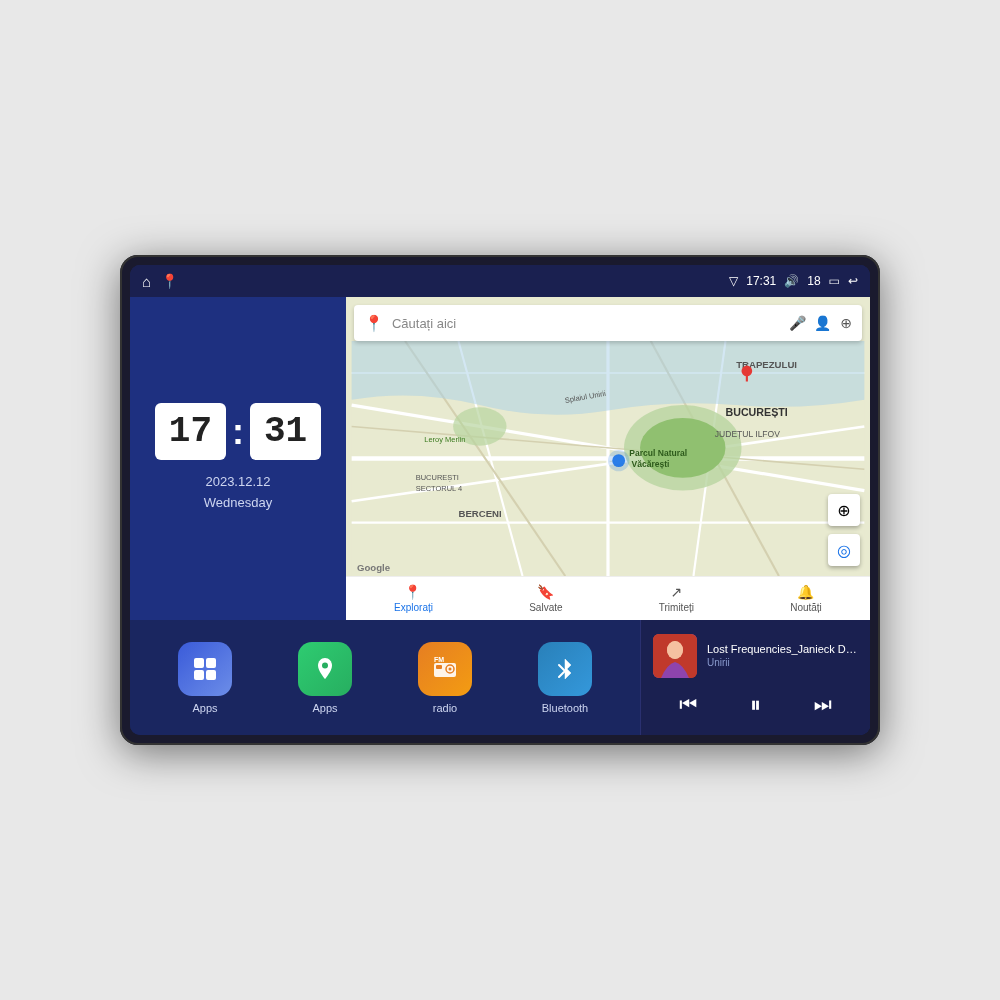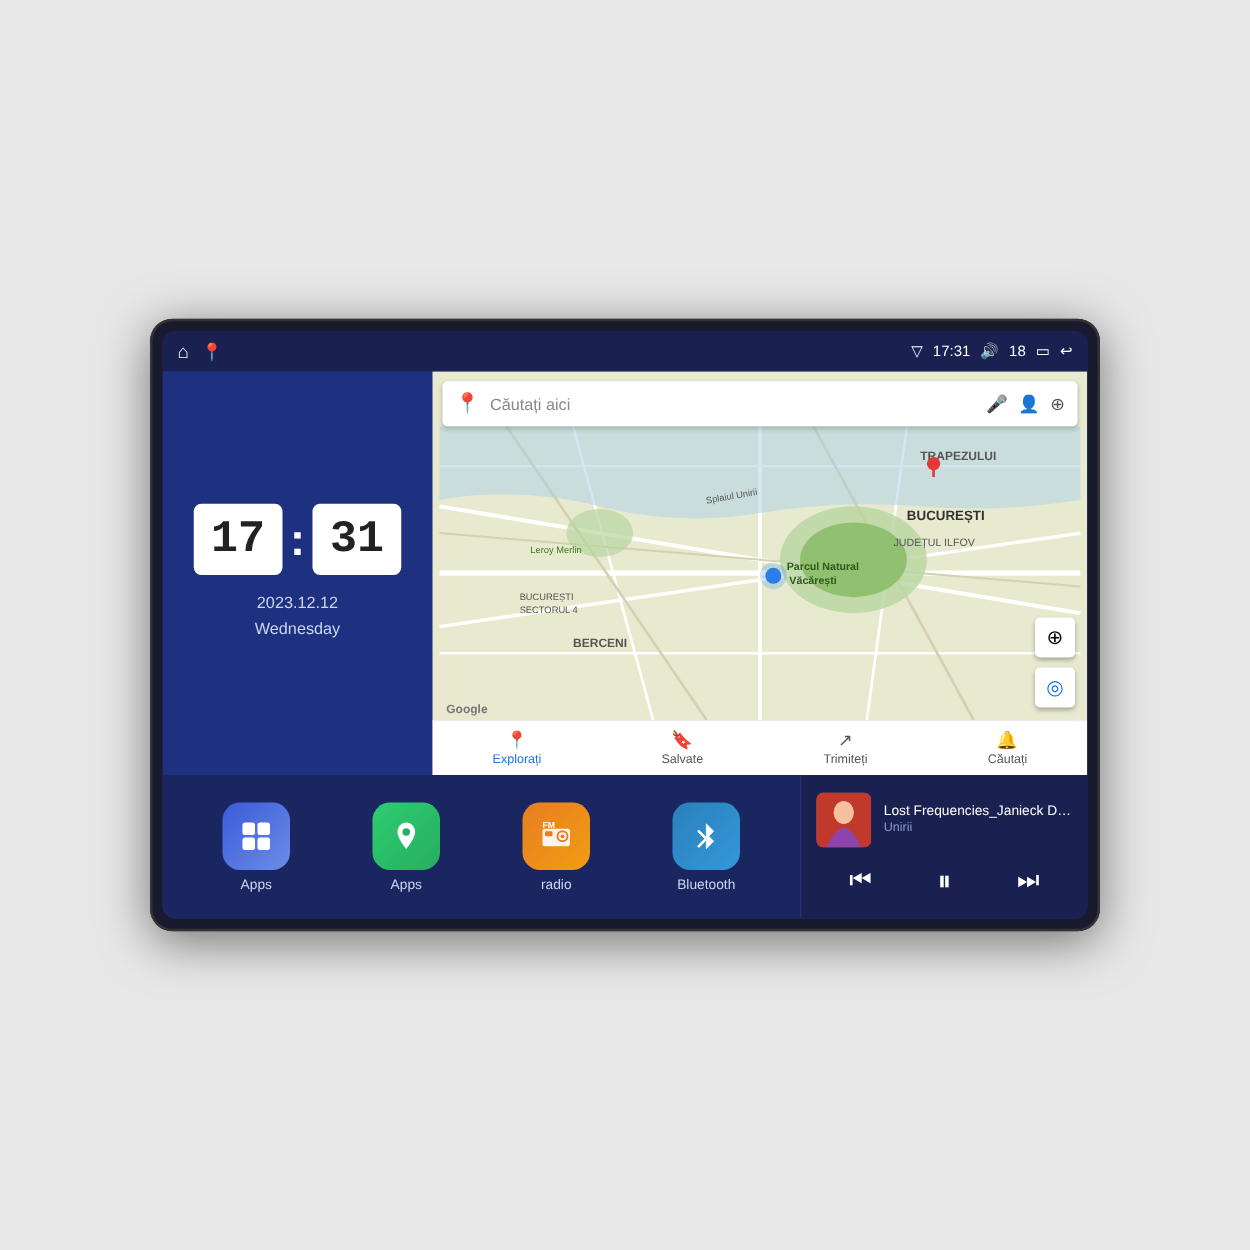--- a/index.html
+++ b/index.html
@@ -460,21 +460,21 @@
             <div class="map-bottom-btn">
               <span class="icon">🔖</span>
               <span>Salvate</span>
             </div>
             <div class="map-bottom-btn">
               <span class="icon">↗</span>
               <span>Trimiteți</span>
             </div>
             <div class="map-bottom-btn">
               <span class="icon">🔔</span>
-              <span>Căutați</span>
+              <span>Noutăți</span>
             </div>
           </div>
         </div>
       </div>
 
       <div class="bottom-section">
 
         <div class="app-icons-panel">
 
           <div class="app-item">

